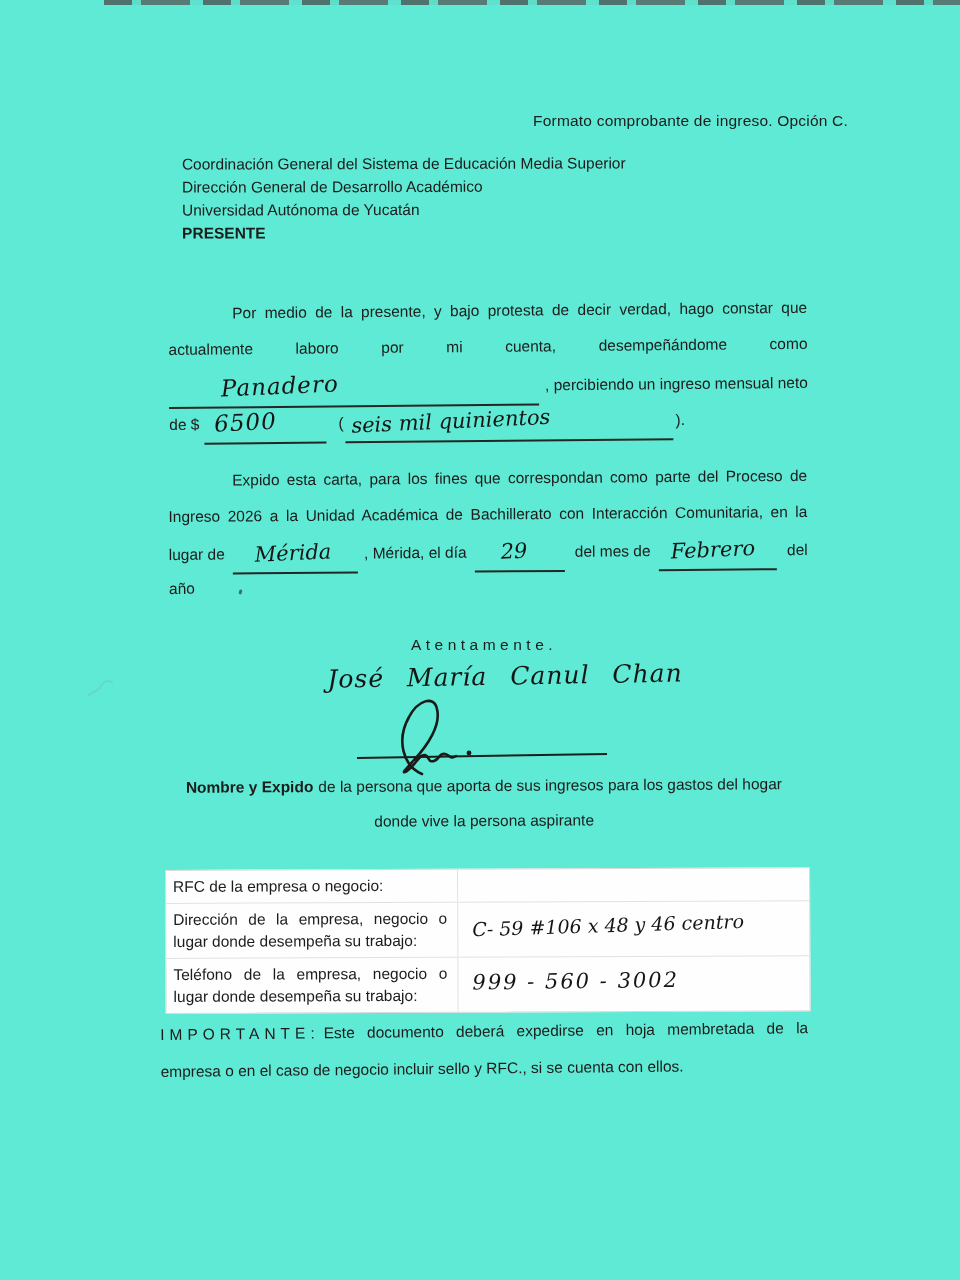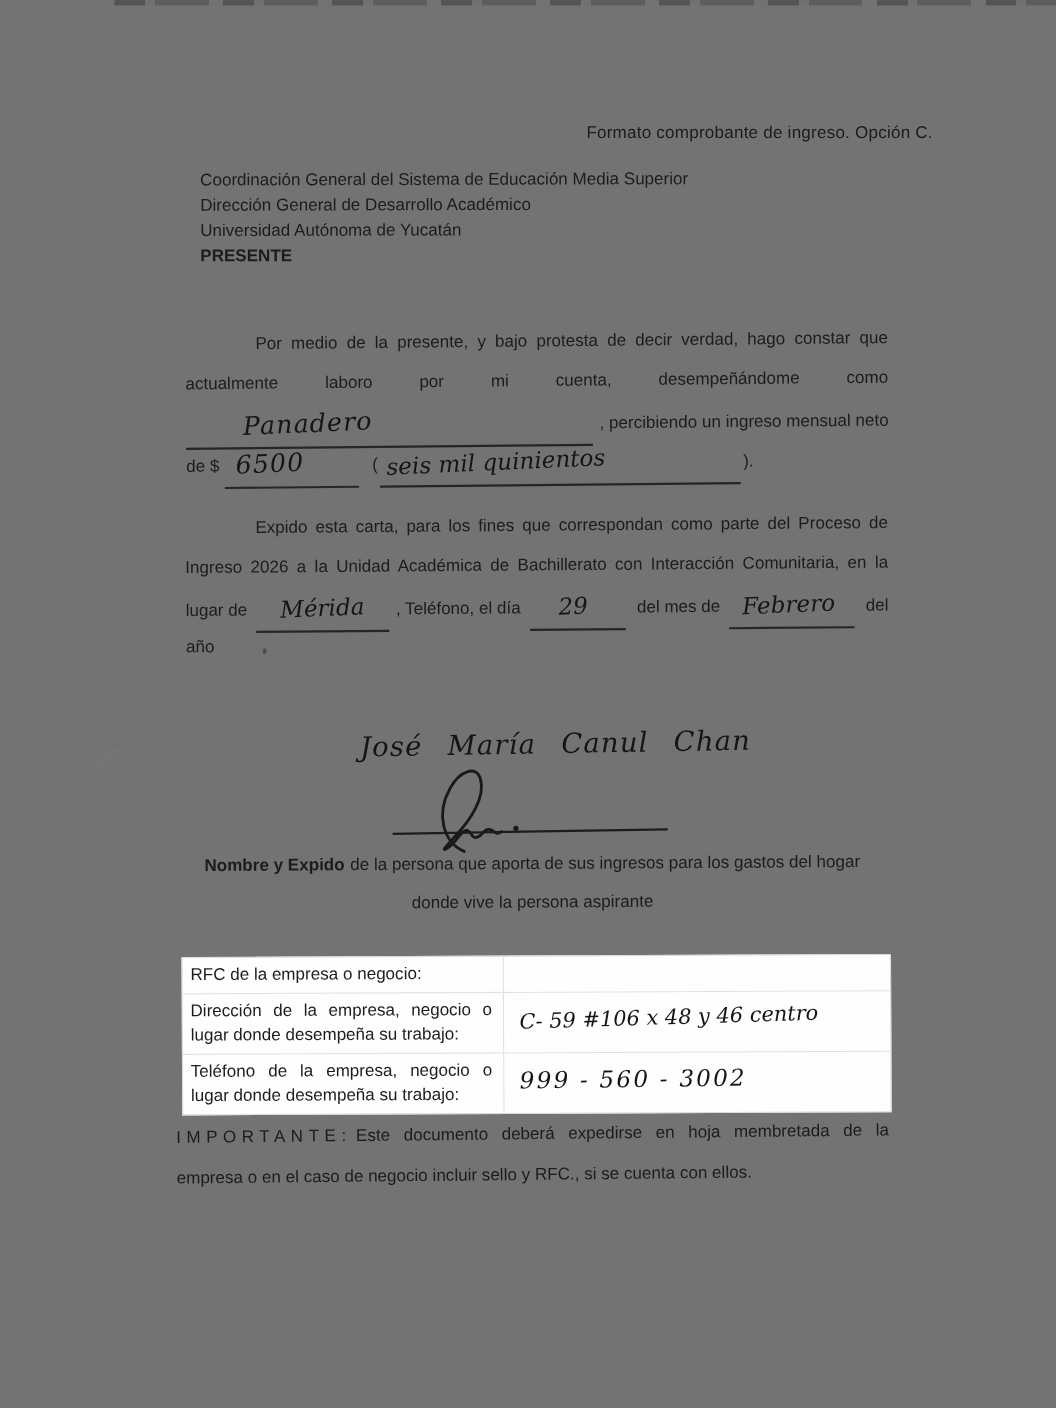--- a/index.html
+++ b/index.html
@@ -4,21 +4,21 @@
 <style>
   html, body { margin: 0; padding: 0; }
   body {
     width: 960px; height: 1280px;
     background: #ffffff;
     font-family: "Liberation Sans", sans-serif;
     color: #1c1c1c;
     position: relative;
     overflow: hidden;
   }
-  .page { position: absolute; inset: 0; background: #737373; }
+  .page { position: absolute; inset: 0; background: #5eead4; }
 
   
   .scan-edge-top {
     position: absolute; top: 0; left: 104px; right: 0; height: 5px;
     background: repeating-linear-gradient(90deg,
       #4a4a4a 0 28px, rgba(90,90,90,.12) 28px 37px,
       #565656 37px 86px, rgba(90,90,90,.08) 86px 99px);
     opacity: .75;
   }
   
@@ -146,32 +146,33 @@
       <span class="close-paren">).</span>
     </div>
   </div>
 
   <div class="para para2">
     <div class="jline indent">Expido esta carta, para los fines que correspondan como parte del Proceso de</div>
     <div class="jline">Ingreso 2026 a la Unidad Académica de Bachillerato con Interacción Comunitaria, en la</div>
     <div class="fill-line">
       <span>lugar de</span>
       <span class="blank city-blank"><span class="hw tilt-up">Mérida</span></span>
-      <span class="after-city">, Teléfono, el día</span>
+      <span class="after-city">, Mérida, el día</span>
       <span class="blank day-blank"><span class="hw tilt-up">29</span></span>
       <span class="after-day">del mes de</span>
       <span class="blank month-blank"><span class="hw tilt-up">Febrero</span></span>
       <span class="after-month">del</span>
     </div>
     <div class="fill-line year-line">
       <span>año</span>
       <span class="stray-dot"></span>
     </div>
   </div>
 
+  <div class="attn">Atentamente.</div>
 
   <div class="signer-name hw hw-xl">José María Canul Chan</div>
 
   <div class="signature-wrap">
     <svg width="330" height="84" viewBox="0 0 330 84">
       <path d="M57 66 L307 62" fill="none" stroke="#1d1d1d" stroke-width="2"></path>
       <path d="M122 82 C103 74 96 48 109 25 C118 8 134 3 137 17 C141 33 128 53 114 68 C106 77 100 83 107 79 C116 73 119 62 125 63 C130 65 128 71 134 69 C140 67 139 61 145 62 C150 63 150 68 156 64" fill="none" stroke="#1a1a1a" stroke-width="2.6" stroke-linecap="round"></path>
       <circle cx="169" cy="61" r="2.4" fill="#1a1a1a"></circle>
     </svg>
   </div>

